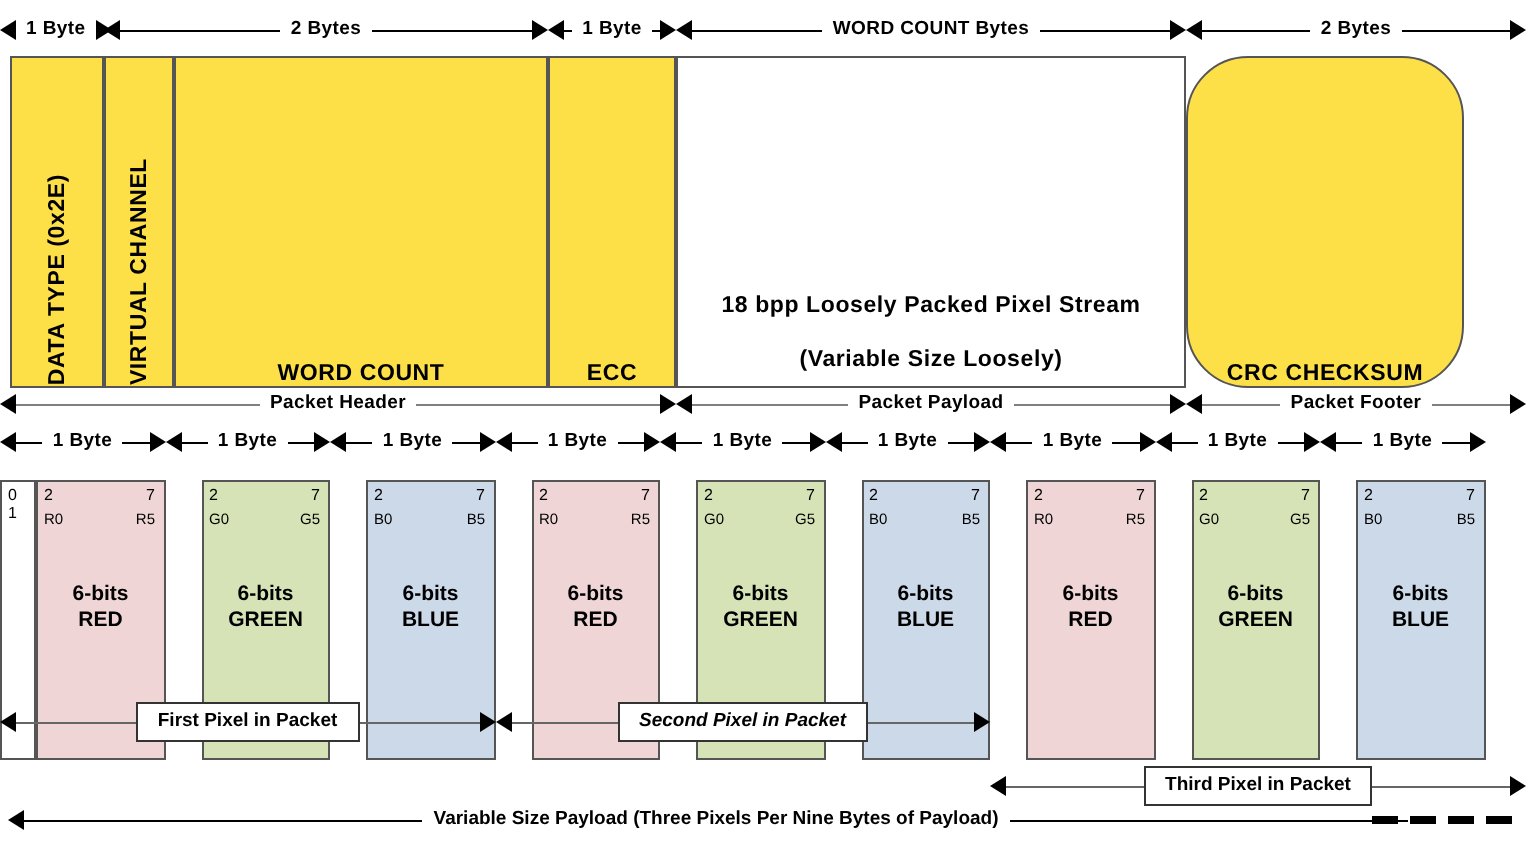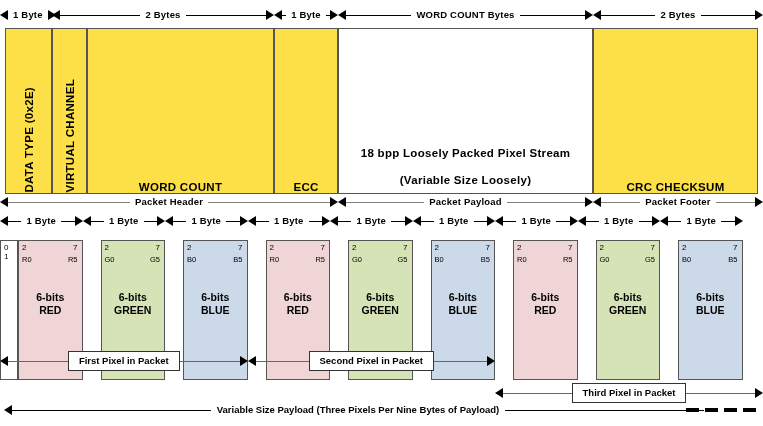--- a/index.html
+++ b/index.html
@@ -118,21 +118,21 @@
     </div>
     <div class="pkt gray" style="left: 87px; width: 187px;">
       <div>WORD COUNT</div>
     </div>
     <div class="pkt gray" style="left: 274px; width: 64px;">
       <div>ECC</div>
     </div>
     <div class="pkt white" style="left: 338px; width: 255px;">
       <div class=" pl2"><span>18 bpp Loosely Packed Pixel Stream</span><br><span>(Variable Size Loosely)</span></div>
     </div>
-    <div class="pkt gray" style="left: 593px; width: 165px;">
+    <div class="pkt gray" style="left: 593px; width: 139px; border-radius: 31px;">
       <div>CRC CHECKSUM</div>
     </div>
   </div>
 
 <div class="abs" style="left:0;top:195px;width:763px;height:16px;" id="secMeas">
     <div class="meas gray" style="left: 0px; width: 338px; top: 0px;">
       <span class="ah l"></span>
       <span class="ln"></span>
       <span class="lbl">Packet Header</span>
       <span class="ln"></span>
@@ -290,21 +290,21 @@
   </div>
 
 <div class="abs" style="left:0;top:350px;width:763px;height:26px;" id="pxSpans">
     <div class="pxspan" style="left: 0px; width: 247.5px; top: 0px;">
       <span class="ah l"></span>
       <span class="ln"></span>
       <div class="box">First Pixel in Packet</div>
       <span class="ln"></span>
       <span class="ah r"></span>
     </div>
-    <div class="pxspan" style="left: 247.5px; width: 247.5px; top: 0px;">
+    <div class="pxspan" style="left: 247.5px; width: 247.5px; top: 0px; font-style: italic;">
       <span class="ah l"></span>
       <span class="ln"></span>
       <div class="box">Second Pixel in Packet</div>
       <span class="ln"></span>
       <span class="ah r"></span>
     </div>
     <div class="pxspan" style="left: 495px; width: 268px; top: 0px; margin-top: 32px;">
       <span class="ah l"></span>
       <span class="ln"></span>
       <div class="box">Third Pixel in Packet</div>

